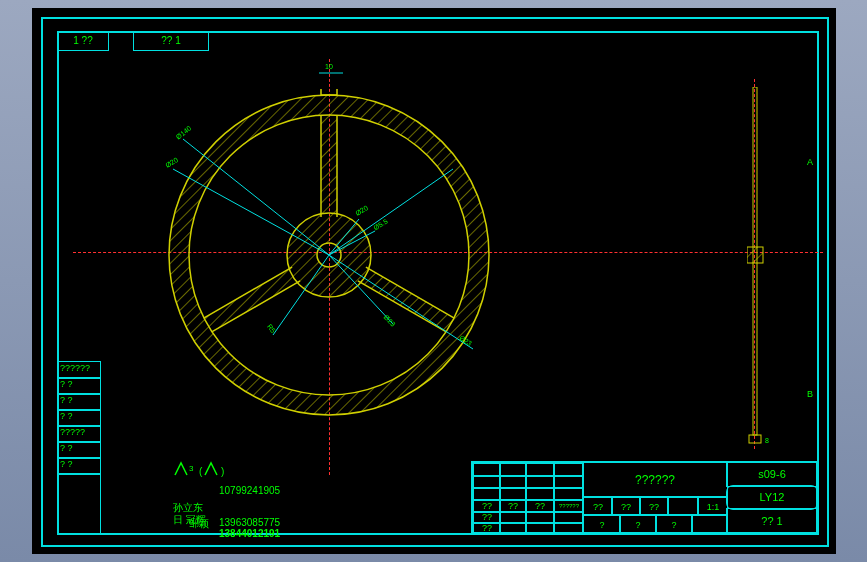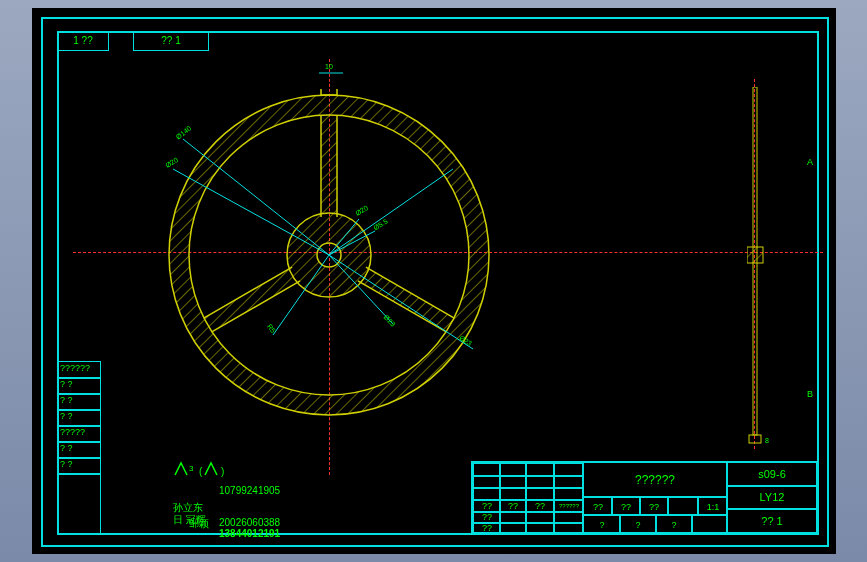--- a/index.html
+++ b/index.html
@@ -106,21 +106,21 @@
       <path d="M32,14 L38,2 L44,14" stroke="#00ff00" fill="none" stroke-width="1.5"></path>
       <text x="48" y="14" fill="#00ff00" font-size="10">)</text>
     </svg>
   </div>
 
   <div class="green-text" style="left:140px; top:504px;">日 冠辉</div>
   <div class="green-text" style="left:186px; top:476px;">10799241905</div>
   <div class="green-text" style="left:140px; top:492px;">孙立东</div>
   <div class="green-text" style="left:186px; top:519px;font-weight:bold;">13844012191</div>
   <div class="green-text" style="left:156px; top:508px;">邹颖</div>
-  <div class="green-text" style="left:186px; top:508px;">20026060388</div>
+  <div class="green-text" style="left:186px; top:508px;">13963085775</div>
 
   <div class="centerline-h" style="left:40px; top:243px; width:750px;"></div>
   <div class="centerline-v" style="left:296px; top:50px; height:416px;"></div>
   <div class="centerline-v" style="left:721px; top:70px; height:370px;"></div>
 
   <svg style="left:130px; top:80px;" width="332" height="332" viewBox="0 0 332 332">
     <defs>
       <pattern id="hatch" patternUnits="userSpaceOnUse" width="8" height="8" patternTransform="rotate(45)">
         <line x1="0" y1="0" x2="0" y2="8" stroke="#d0d000" stroke-width="1"></line>
       </pattern>
@@ -233,17 +233,17 @@
       <div class="tb-cell" style="left:114px; top:0; width:30px; height:18px; line-height:18px;">1:1</div>
     </div>
     <div class="tb-cell" style="left:110px; top:52px; width:144px; height:18px;">
       <div class="tb-cell" style="left:0; top:0; width:36px; height:18px; line-height:18px;">?</div>
       <div class="tb-cell" style="left:36px; top:0; width:36px; height:18px; line-height:18px;">?</div>
       <div class="tb-cell" style="left:72px; top:0; width:36px; height:18px; line-height:18px;">?</div>
       <div class="tb-cell" style="left:108px; top:0; width:36px; height:18px;"></div>
     </div>
 
     <div class="tb-cell" style="left:254px; top:0; width:90px; height:23px; line-height:23px; font-size:11px;">s09-6</div>
-    <div class="tb-cell" style="left:254px; top:23px; width:90px; height:23px; line-height:23px; font-size:11px;">LY12</div>
+    <div class="tb-cell" style="left:254px; top:23px; width:90px; height:23px; line-height:23px; font-size:11px;border-radius:7px;">LY12</div>
     <div class="tb-cell" style="left:254px; top:46px; width:90px; height:24px; line-height:24px; font-size:11px;">?? 1</div>
   </div>
 
 </div>
 
 </body></html>

